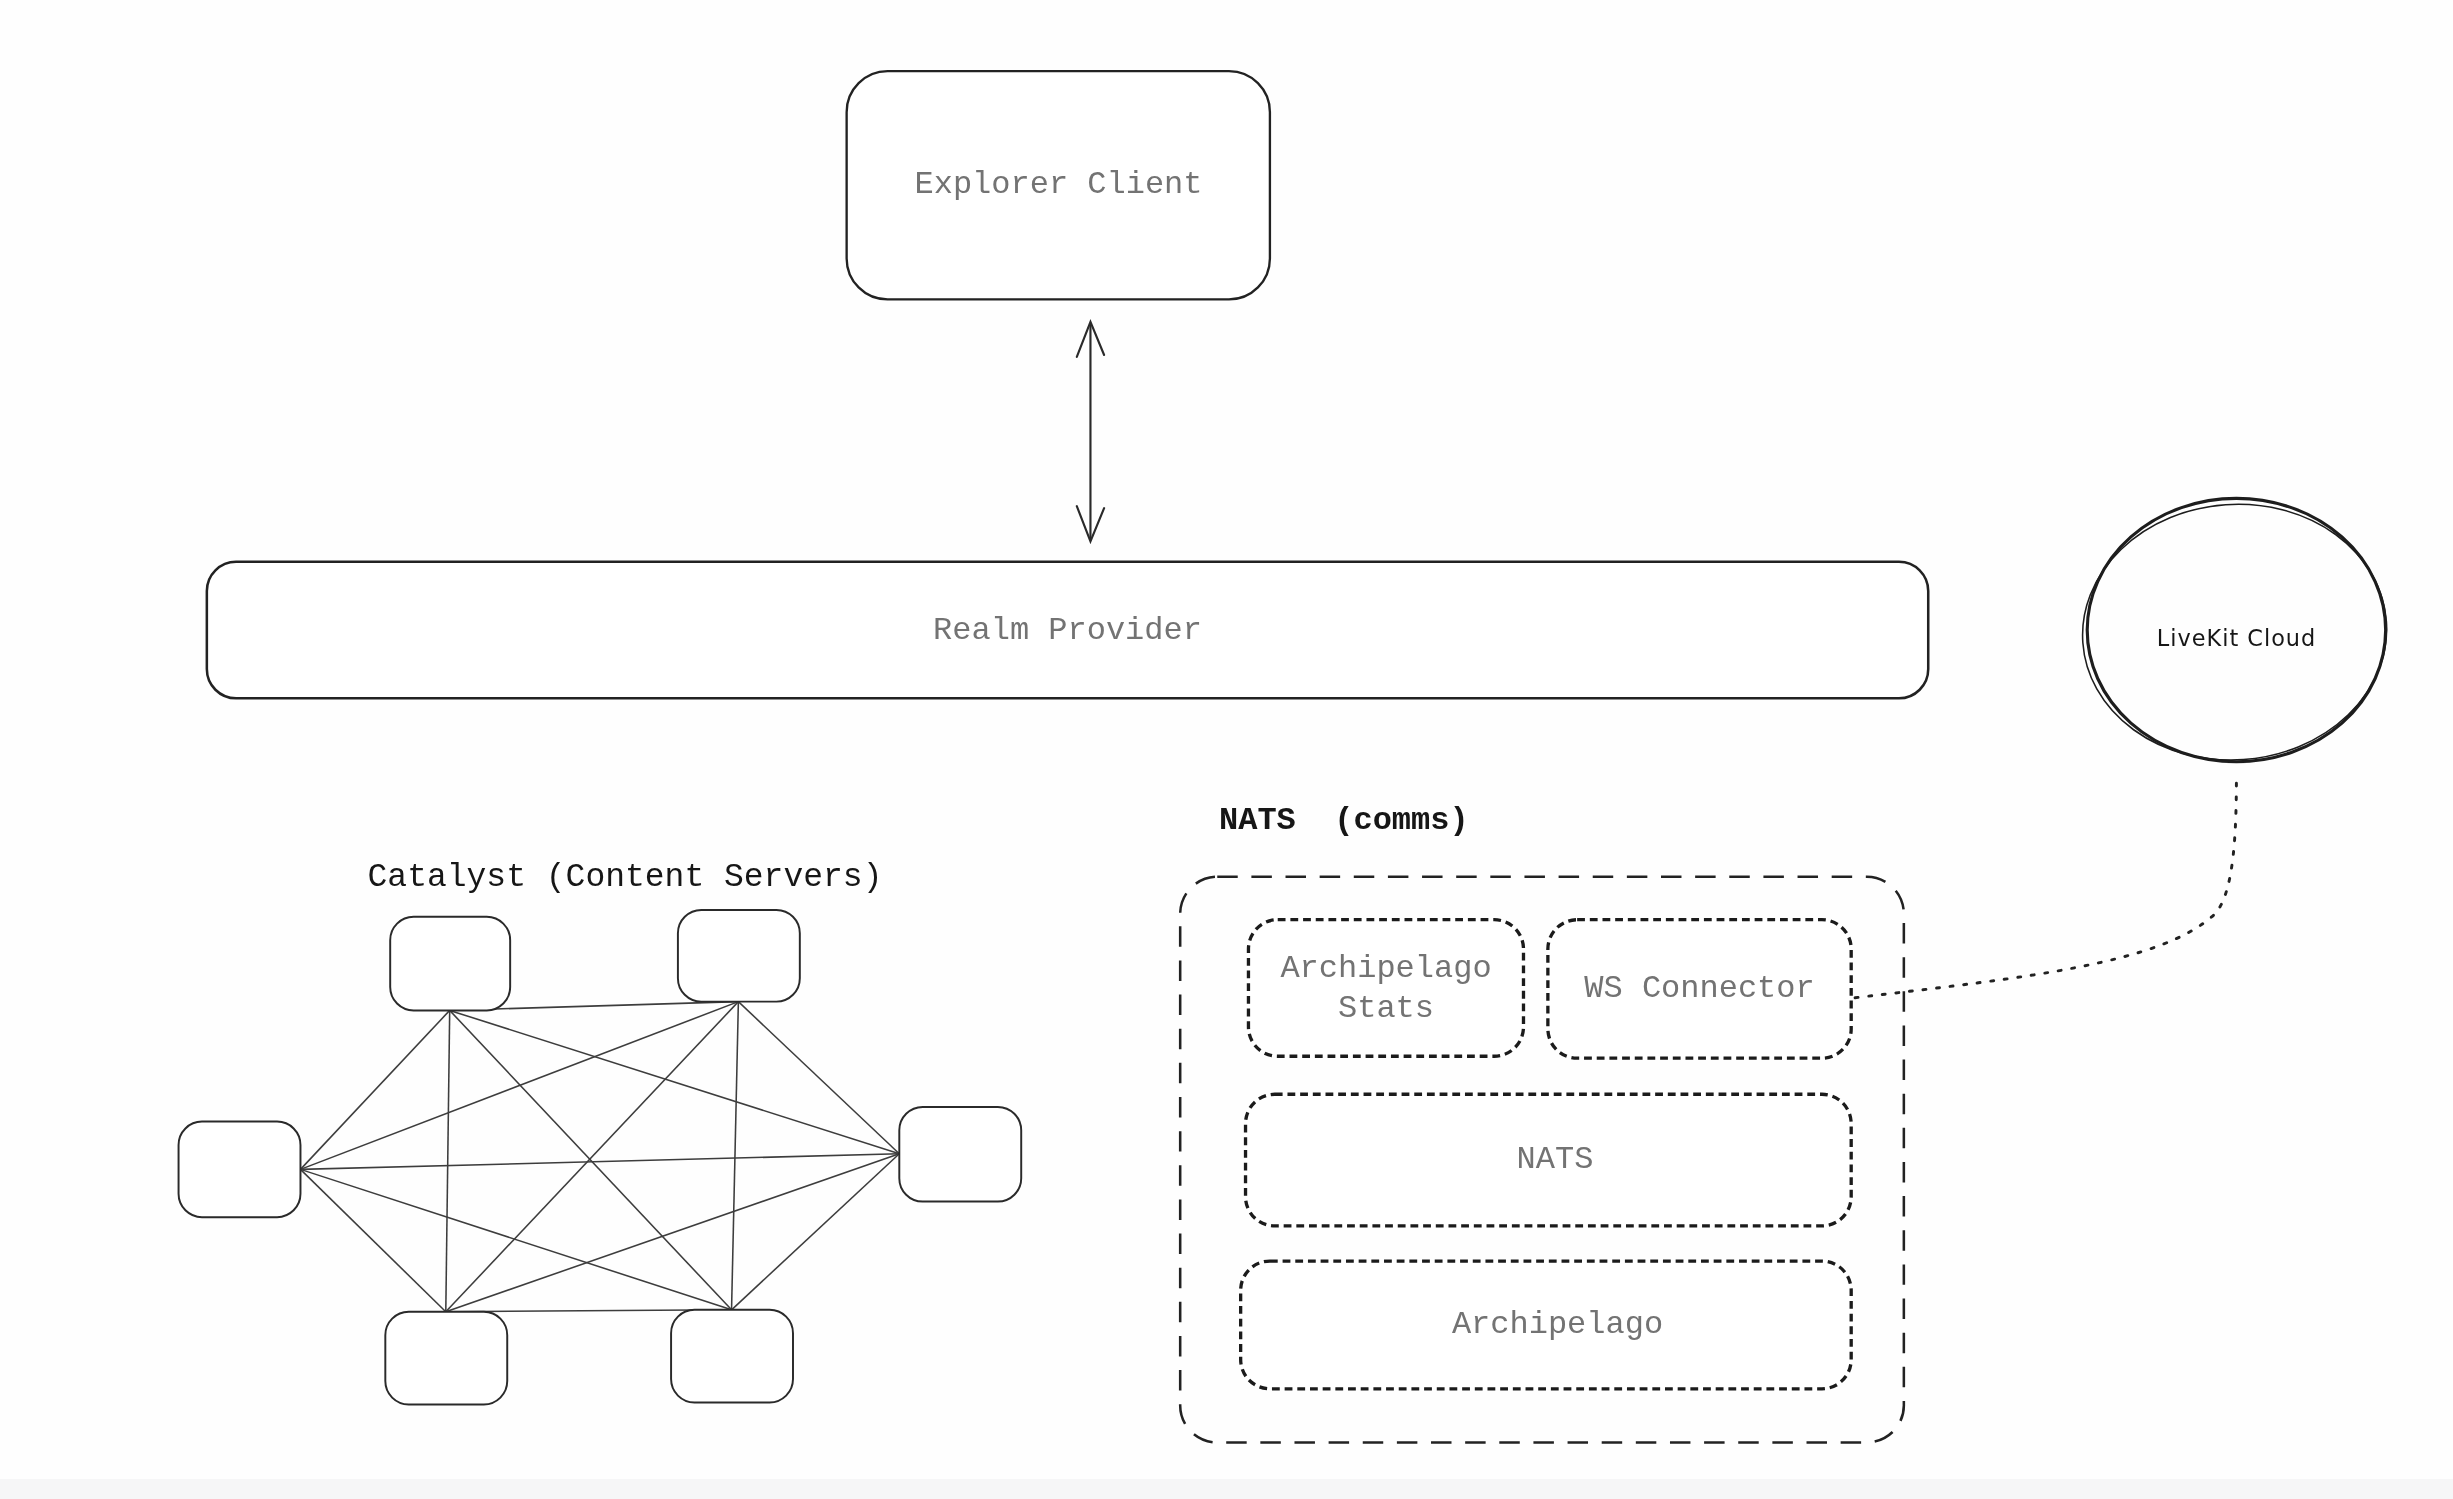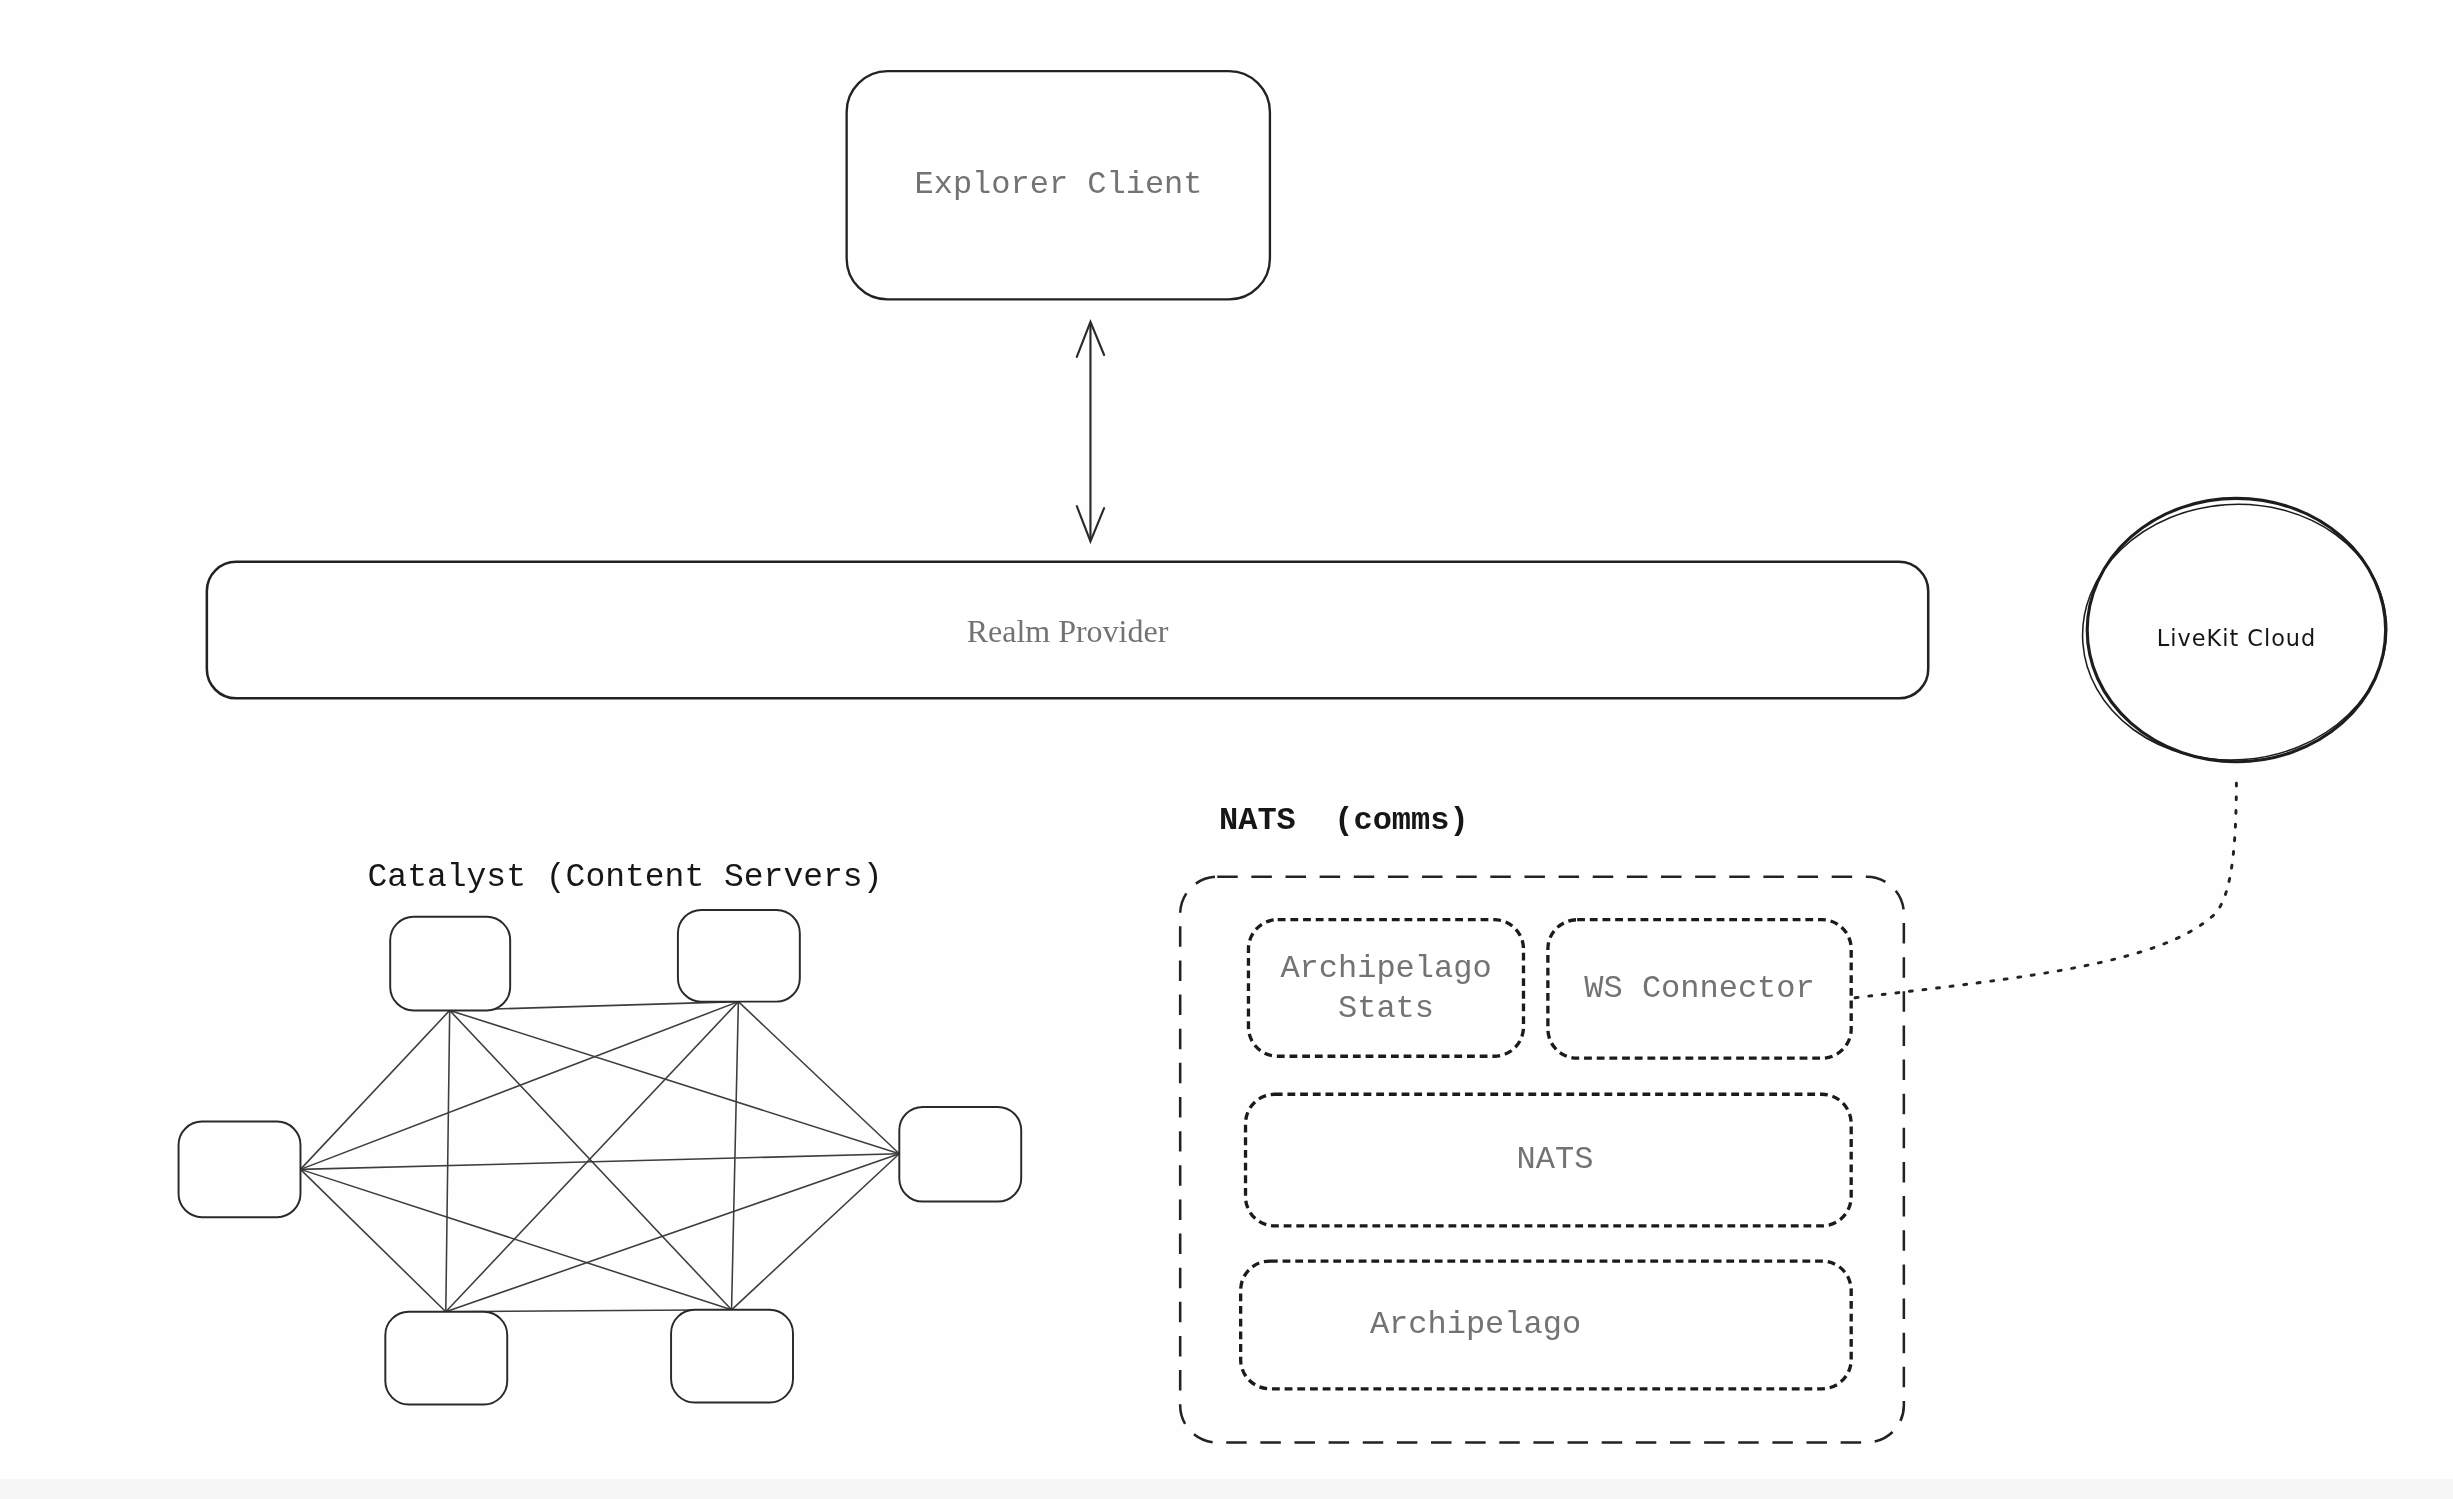--- a/index.html
+++ b/index.html
@@ -95,28 +95,28 @@
   <g fill="#ffffff" stroke="#1b1b1b" stroke-width="3.4" stroke-dasharray="8 5">
     <rect x="1280" y="943" width="282" height="140" rx="30"></rect>
     <rect x="1587" y="943" width="311" height="142" rx="30"></rect>
     <rect x="1277" y="1122" width="621" height="135" rx="30"></rect>
     <rect x="1272" y="1293" width="626" height="131" rx="30"></rect>
   </g>
 </svg>
 
 <div class="lbl" style="left:847px;top:71px;width:423px;height:228px;">Explorer Client</div>
 
-<div class="lbl" style="left:207px;top:562px;width:1721px;height:137px;font-family:Liberation Serif, serif;">Realm Provider</div>
+<div class="lbl" style="left:207px;top:562px;width:1721px;height:137px;">Realm Provider</div>
 
 <div class="title" style="left:308px;top:827px;width:634px;margin-top:32px;">Catalyst (Content Servers)</div>
 
 <div class="title main-title" style="left:1219px;top:802px;width:390px;">NATS  (comms)</div>
 
 <div class="lbl livekit-lbl" style="left:2129px;top:612px;width:215px;height:39px;margin-top:6px;">LiveKit Cloud</div>
 
 <div class="lbl" style="left:1260px;top:920px;width:252px;height:137px;">Archipelago Stats</div>
 
 <div class="lbl" style="left:1548px;top:920px;width:303px;height:138px;">WS Connector</div>
 
 <div class="lbl" style="left:1252px;top:1094px;width:606px;height:132px;">NATS</div>
 
-<div class="lbl" style="left:1170px;top:1261px;width:611px;height:128px;">Archipelago</div>
+<div class="lbl" style="left:1252px;top:1261px;width:611px;height:128px;">Archipelago</div>
 
 
 </body></html>

